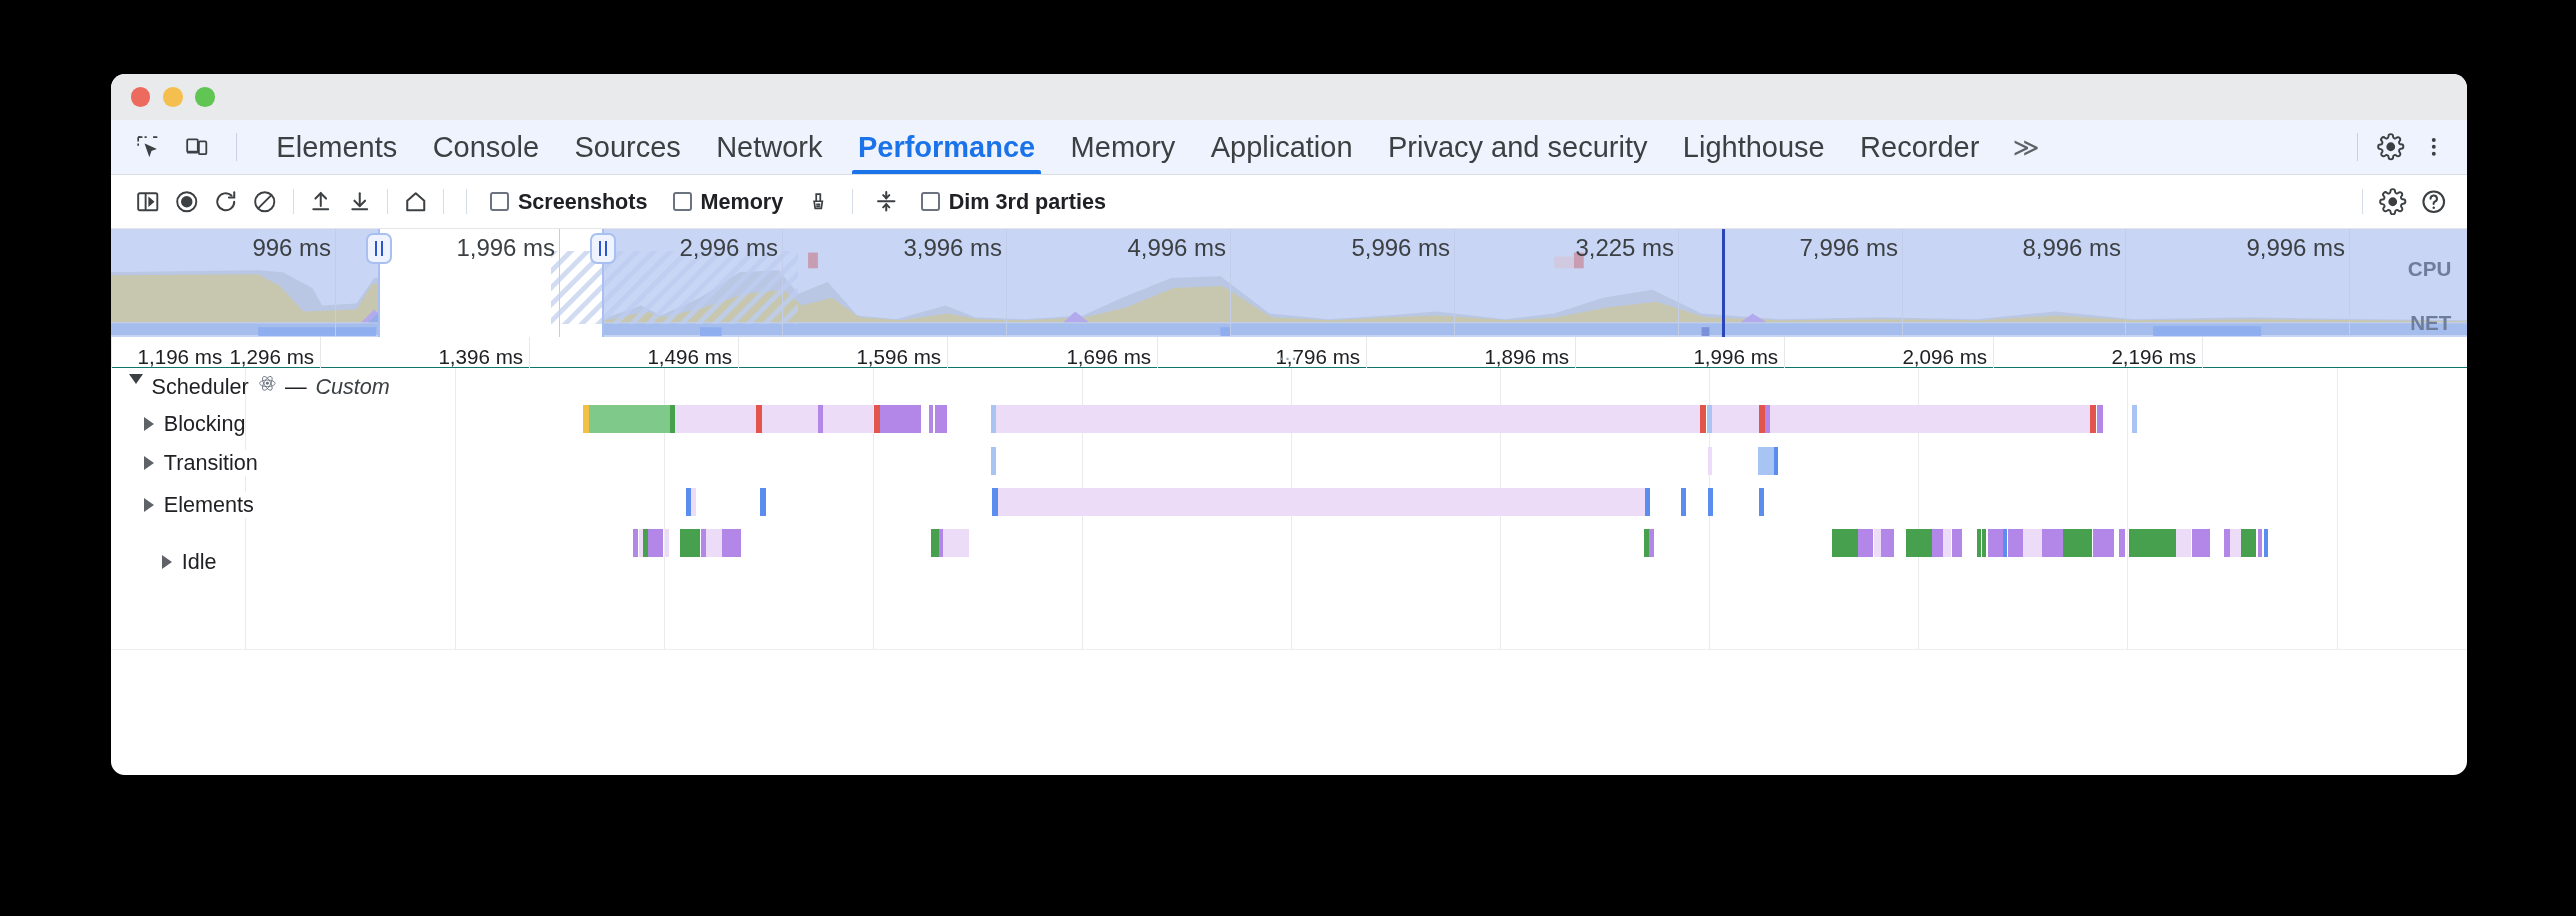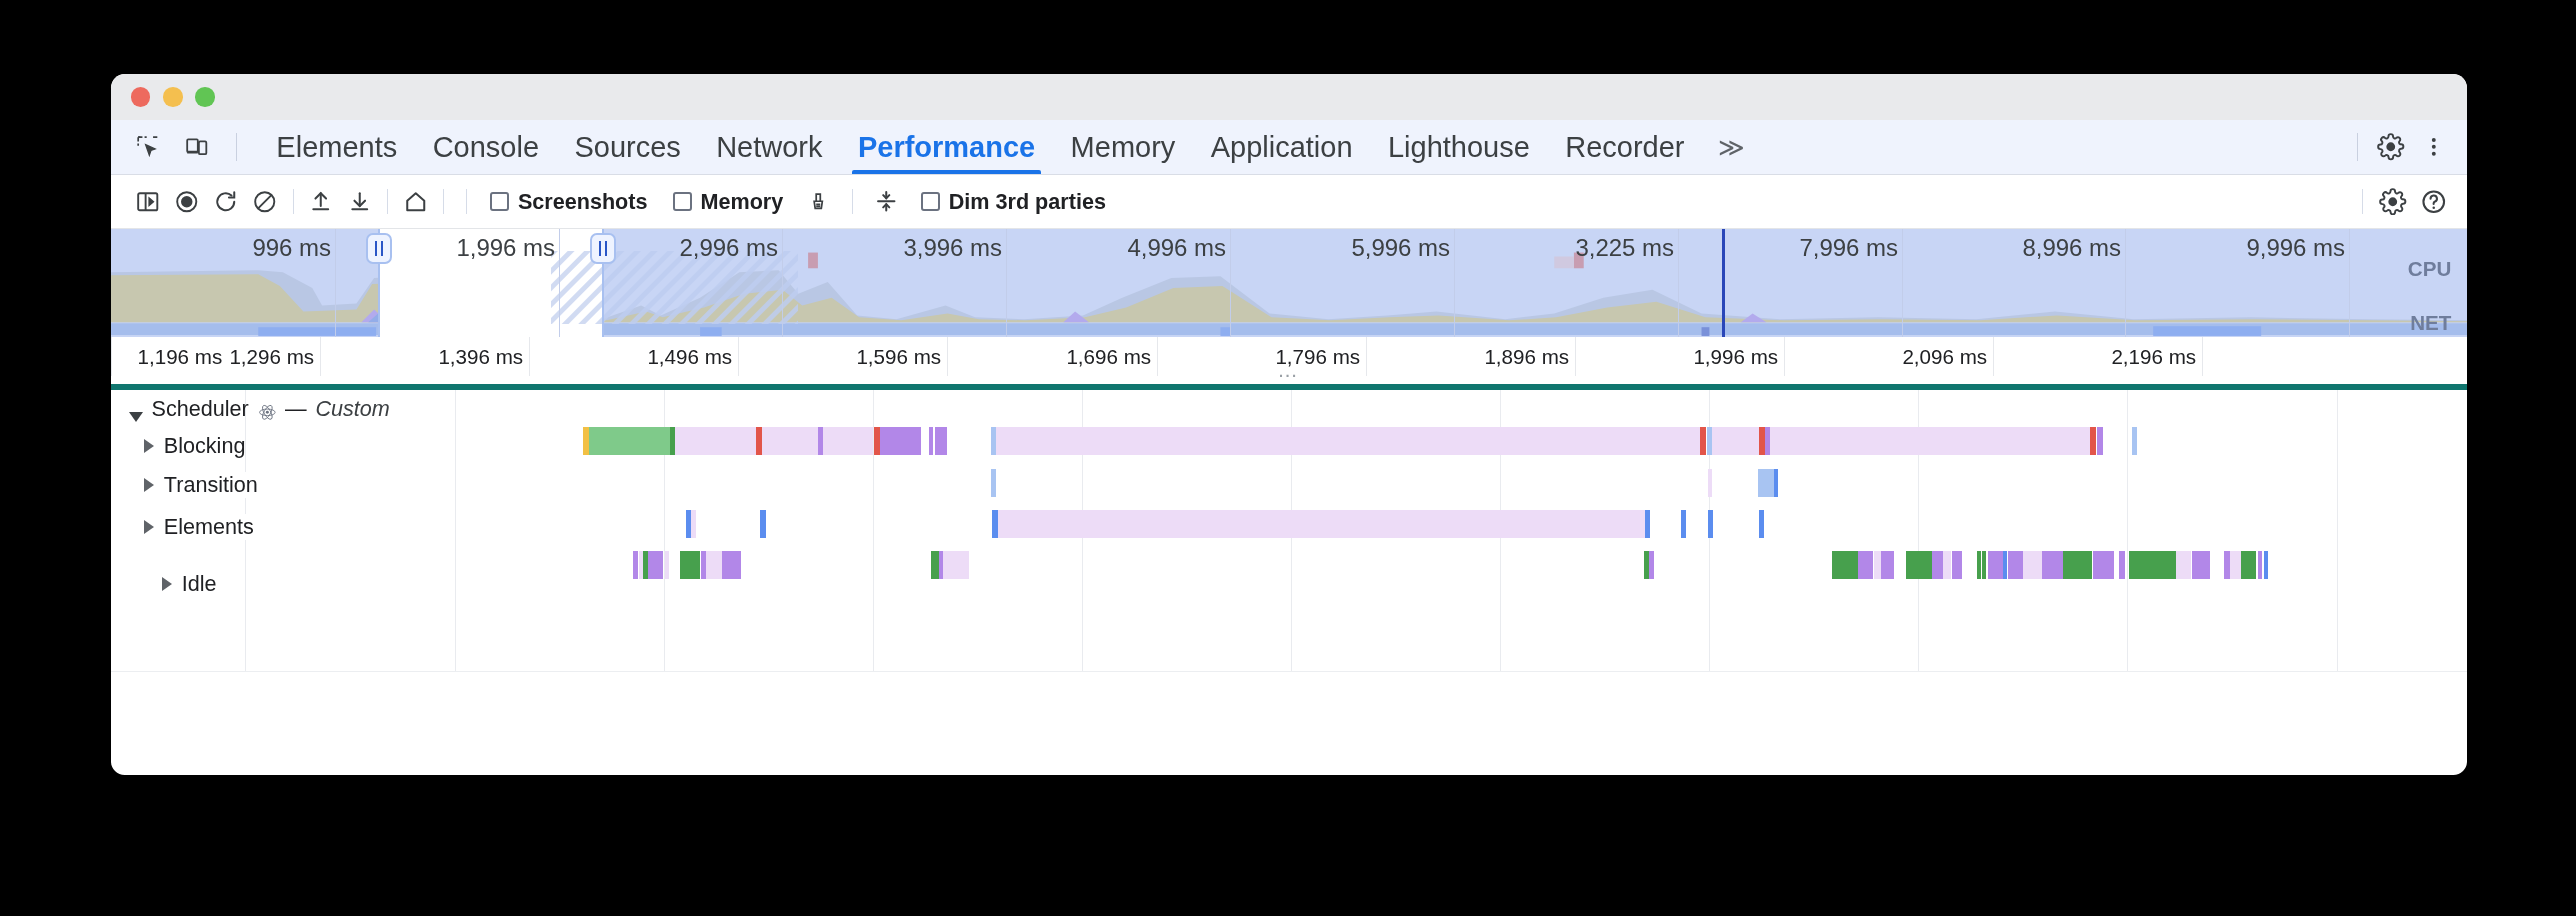--- a/index.html
+++ b/index.html
@@ -161,23 +161,23 @@
   }
   .cpu-label { top: 27.5px; }
   .net-label { bottom: 2px; }
   .marker-line {
     position: absolute; top: 0; height: 108px; width: 2.9px;
     background: #2a46b8; z-index: 8;
   }
 
   
   .detail-ruler {
-    position: relative; height: 53px;
+    position: relative; height: 31px;
     background: #fff;
-    border-bottom: 6px solid #0f766e;
+    border-bottom: 1px solid #0f766e;
     padding-left: 32px;
   }
   .dr-tick {
     position: absolute; top: 0; height: 39px;
     border-left: 1px solid #e6e8ec;
   }
   .dr-tick span {
     position: absolute; right: 6.9px; top: 7.9px;
     font-size: 20.6px; color: #202124; white-space: nowrap;
   }
@@ -197,21 +197,21 @@
   .fl-grid {
     position: absolute; top: 0; height: 281px;
     border-left: 1px solid #e9ebef;
   }
   .fl-bottomline {
     position: absolute; left: 0; right: 0; top: 281px;
     height: 1px; background: #eceef1;
   }
   .group-header {
     position: absolute; left: 0; top: 5.9px;
-    display: flex; align-items: flex-end; gap: 8.8px;
+    display: flex; align-items: flex-start; gap: 8.8px;
     font-size: 21.6px; color: #202124;
     padding-left: 17.7px; z-index: 5;
   }
   .tri {
     width: 0; height: 0; display: inline-block;
   }
   .tri.down {
     border-left: 7.9px solid transparent;
     border-right: 7.9px solid transparent;
     border-top: 10.8px solid #3c4043;
@@ -262,20 +262,21 @@
     </div>
 
     <div class="tabs">
       <div class="tab">Elements</div>
       <div class="tab">Console</div>
       <div class="tab">Sources</div>
       <div class="tab">Network</div>
       <div class="tab active">Performance</div>
       <div class="tab">Memory</div>
       <div class="tab">Application</div>
+      <div class="tab">Privacy and security</div>
       <div class="tab">Lighthouse</div>
       <div class="tab">Recorder</div>
       <div class="tab more">≫</div>
     </div>
 
     <div class="tabbar-right">
       <div class="vsep"></div>
       <div class="icon-btn">
         <svg width="27.5" height="27.5" viewBox="0 0 24 24" fill="none" stroke="#3c4043" stroke-width="1.7">
           <circle cx="12" cy="12" r="3" fill="#3c4043"></circle>

